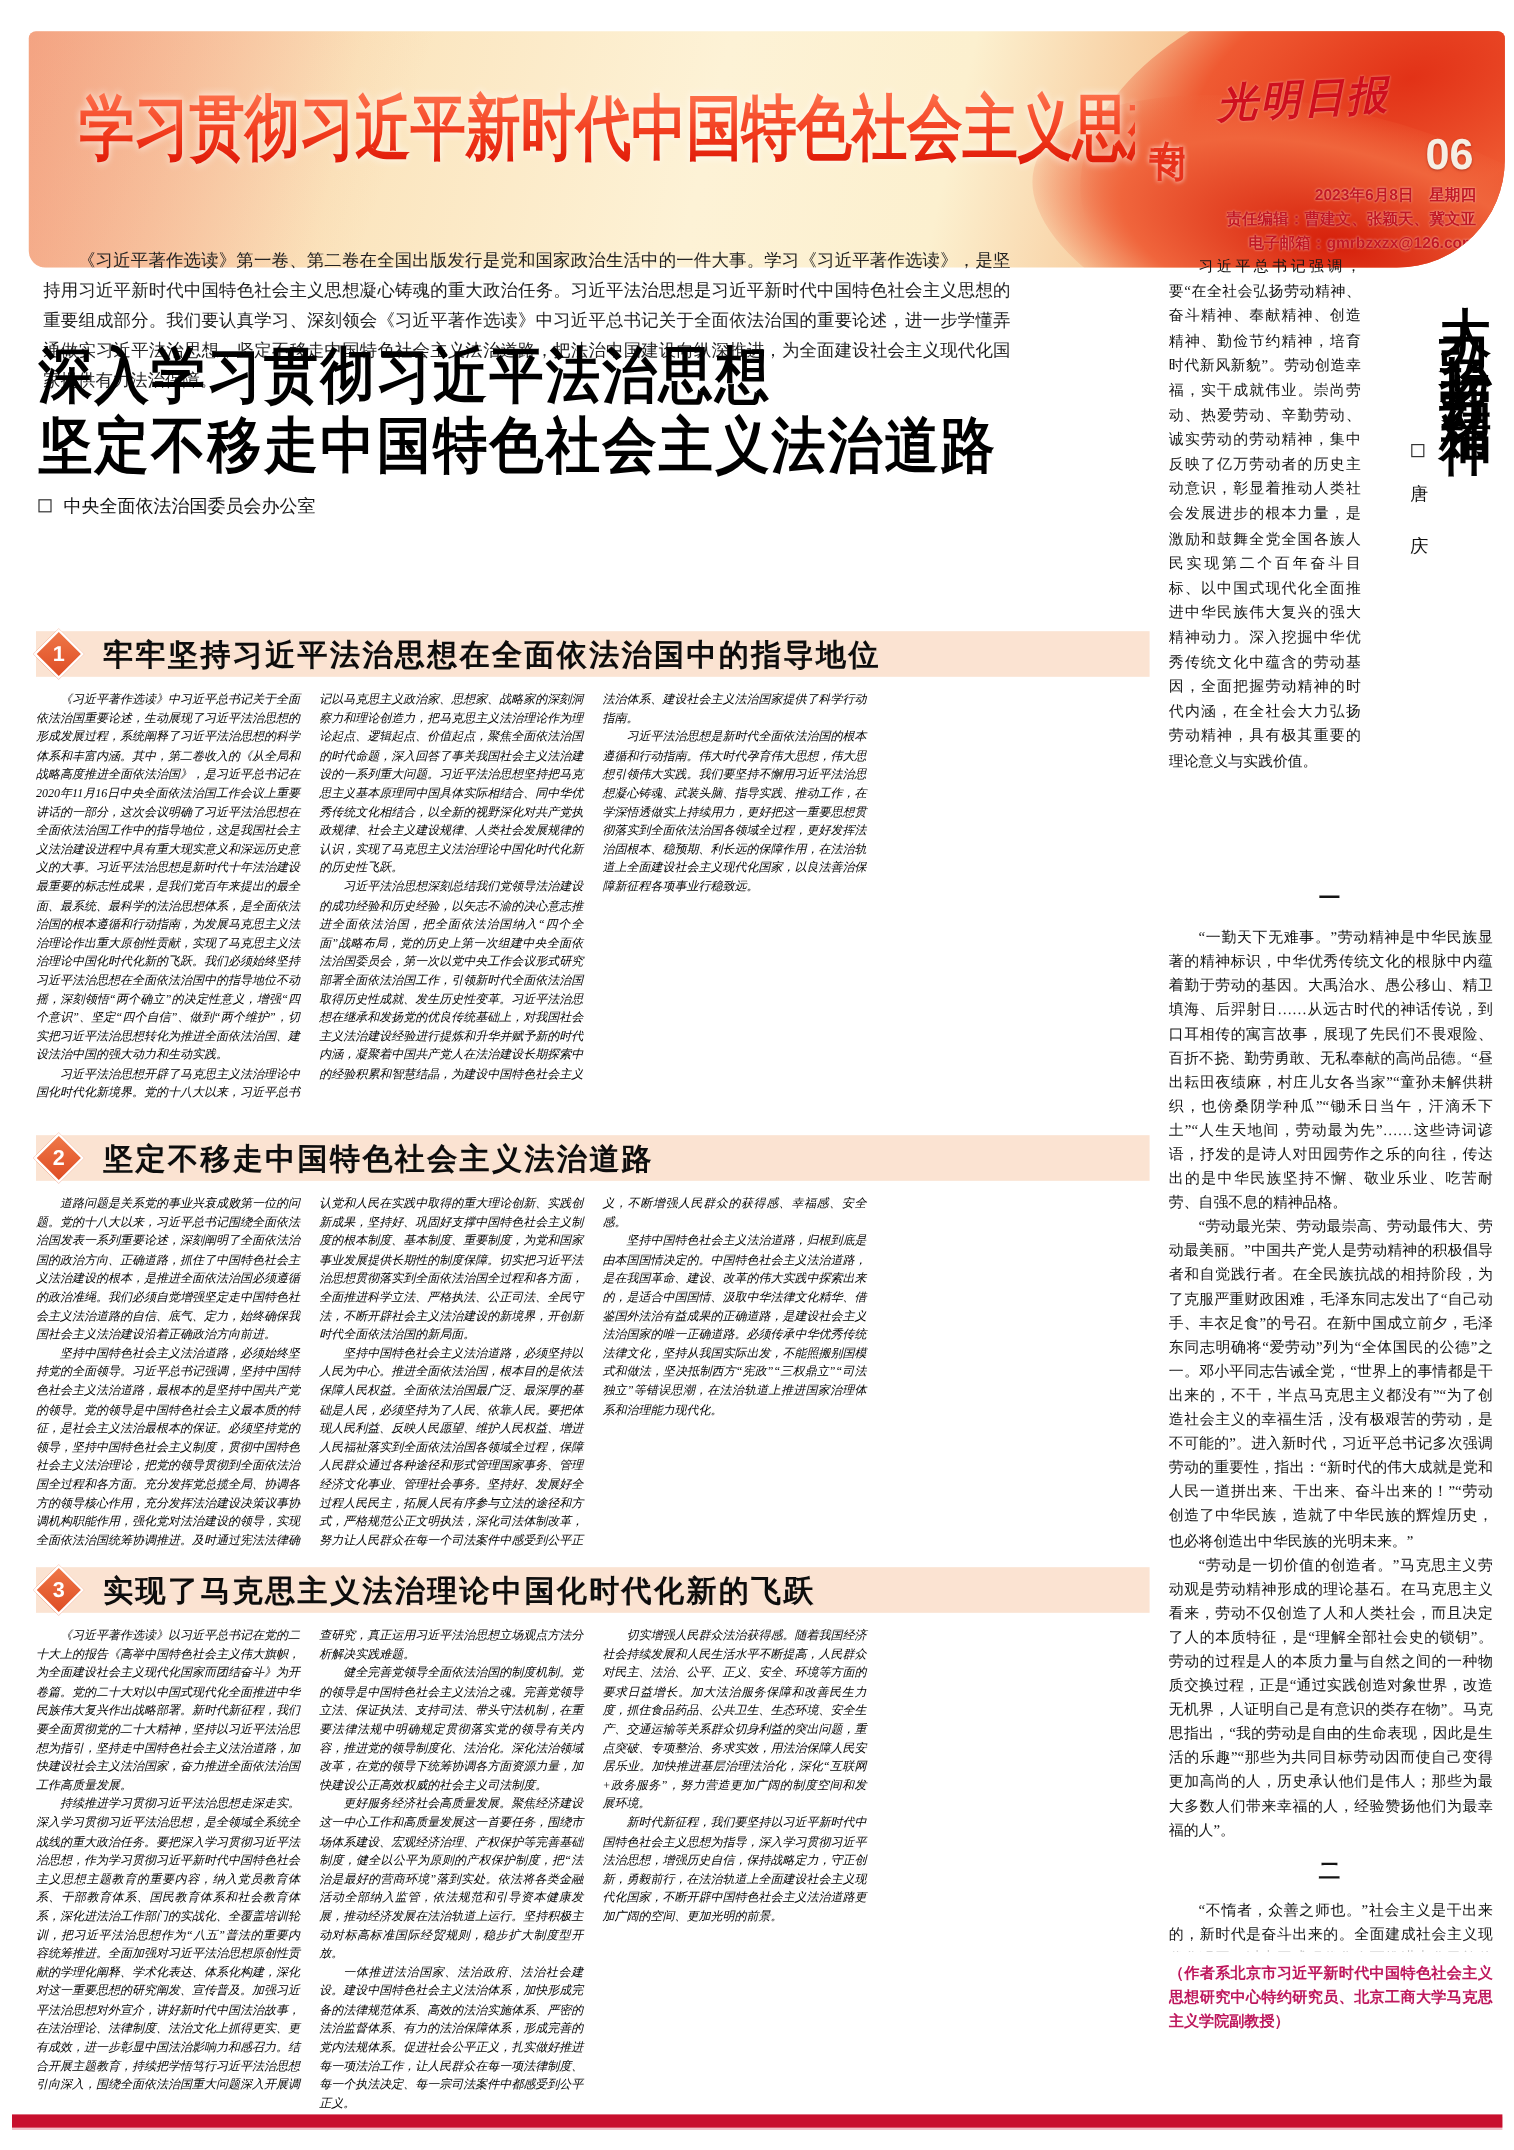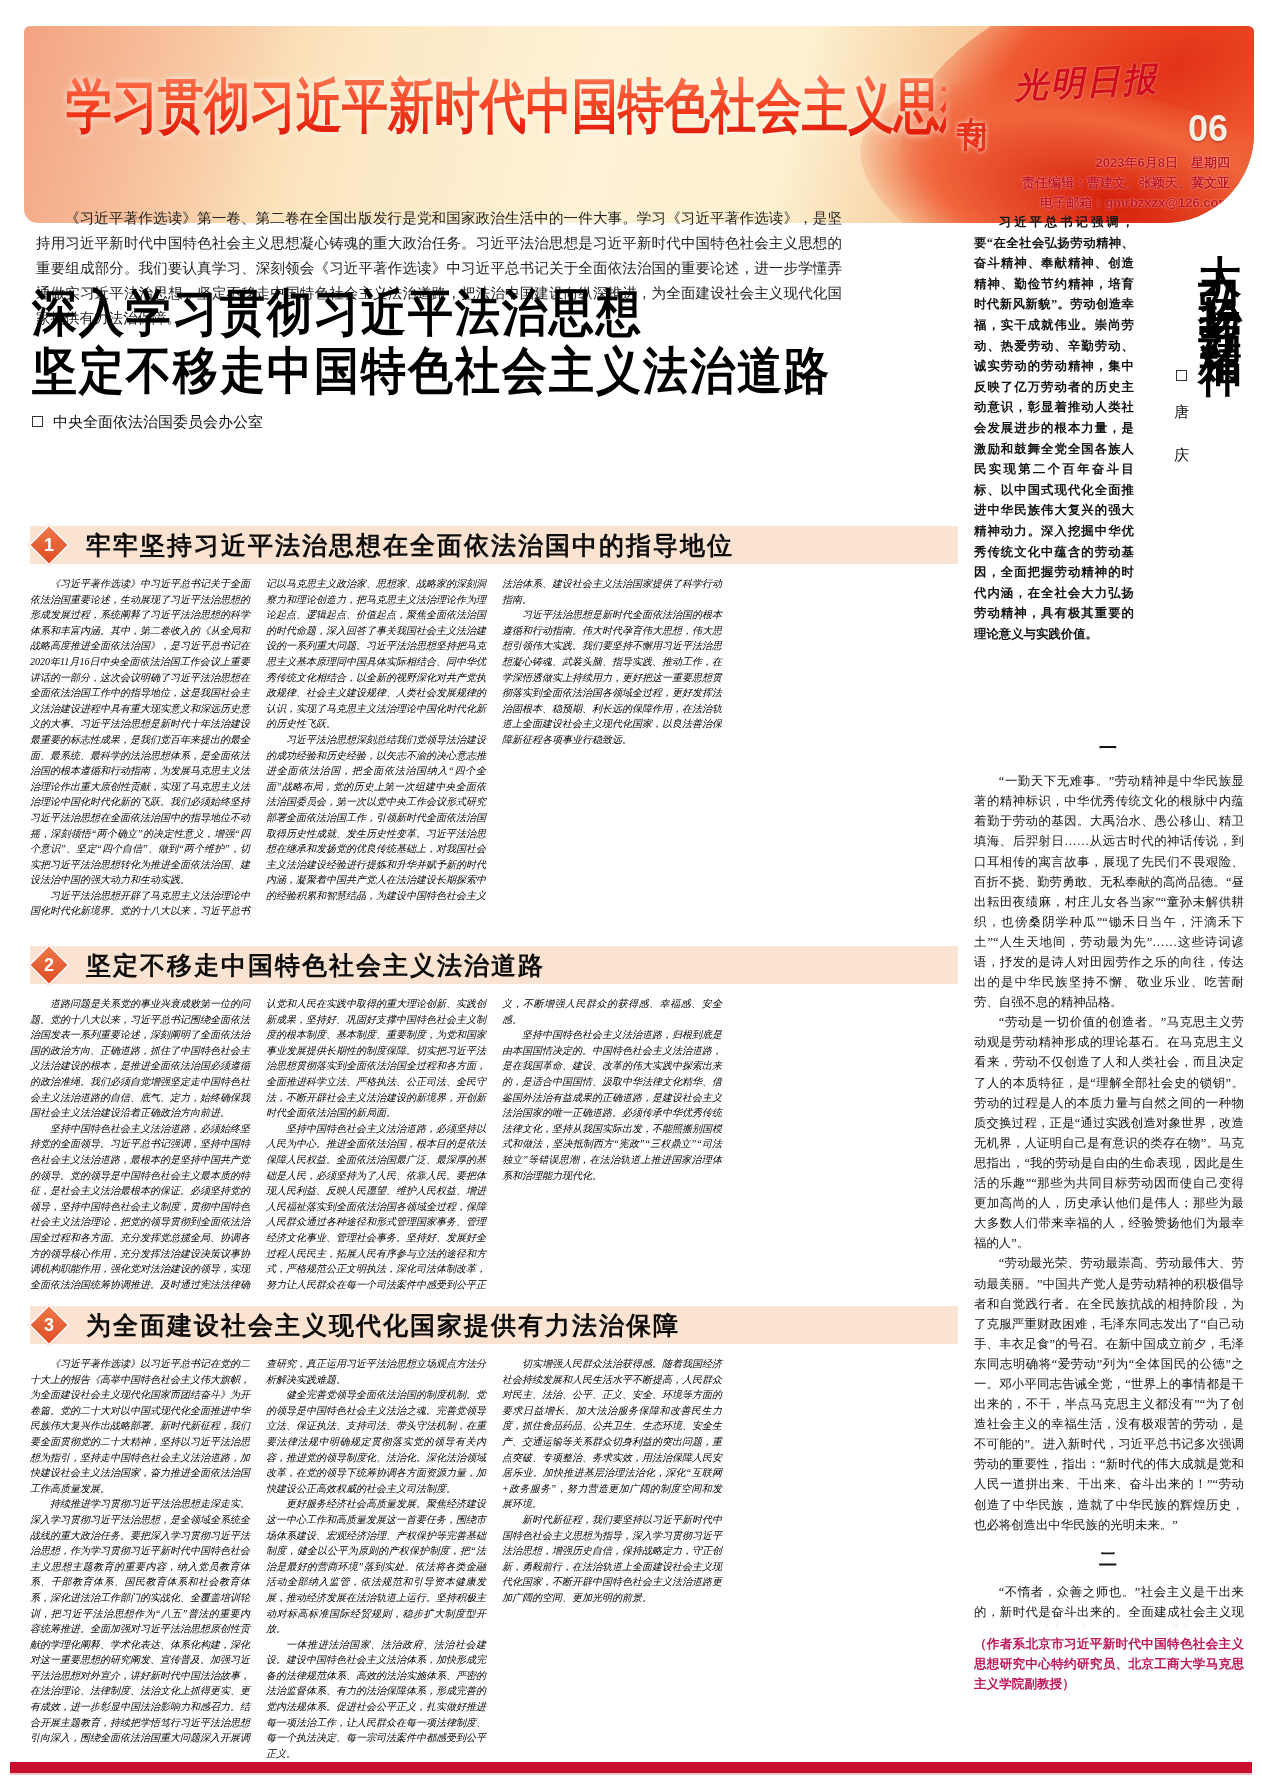--- a/index.html
+++ b/index.html
@@ -61,21 +61,21 @@
 
   #sec1 { top:526px; }  #sec1 .sec-body { height:352px; }
   #sec2 { top:946px; }  #sec2 .sec-body { height:298px; }
   #sec3 { top:1306px; } #sec3 .sec-body { height:412px; }
 
   
   .sidebar { position:absolute; left:974px; top:212px; width:270px; height:1544px; overflow:hidden; }
   .sb-top { display:flex; height:502px; }
   .sb-intro { width:160px; height:100%; overflow:hidden; font-family:"Liberation Serif", serif; font-size:12.4px;
               line-height:1.66; text-align:justify; color:#141414; }
-  .sb-intro p { text-indent:2em;font-weight:bold; }
+  .sb-intro p { text-indent:2em; }
   .sb-titleblock { flex:1; display:flex; justify-content:flex-end; padding-top:8px; }
   .sb-author { writing-mode:vertical-rl; font-family:"Liberation Serif", serif; font-size:15px; letter-spacing:14px;
               color:#111; margin-right:6px; padding-top:150px; }
   .sb-author .sq { display:inline-block; width:11px; height:11px; border:1.5px solid #333; margin-bottom:10px; }
   .sb-title { writing-mode:vertical-rl; font-family:"Liberation Serif", serif; font-size:43px; font-weight:900;
               letter-spacing:14px; color:#000; line-height:1.1; }
   .sb-flow { margin-top:10px; height:902px; overflow:hidden; font-family:"Liberation Serif", serif; font-size:12.4px;
               line-height:1.62; text-align:justify; color:#141414; }
   .sb-flow p { text-indent:2em; }
   .sb-marker { text-indent:0 !important; text-align:center; font-size:18px; font-weight:900; margin:10px 0 8px; letter-spacing:2px; }
@@ -146,21 +146,21 @@
       <p>坚持中国特色社会主义法治道路，必须坚持以人民为中心。推进全面依法治国，根本目的是依法保障人民权益。全面依法治国最广泛、最深厚的基础是人民，必须坚持为了人民、依靠人民。要把体现人民利益、反映人民愿望、维护人民权益、增进人民福祉落实到全面依法治国各领域全过程，保障人民群众通过各种途径和形式管理国家事务、管理经济文化事业、管理社会事务。坚持好、发展好全过程人民民主，拓展人民有序参与立法的途径和方式，严格规范公正文明执法，深化司法体制改革，努力让人民群众在每一个司法案件中感受到公平正义，不断增强人民群众的获得感、幸福感、安全感。</p>
       <p>坚持中国特色社会主义法治道路，归根到底是由本国国情决定的。中国特色社会主义法治道路，是在我国革命、建设、改革的伟大实践中探索出来的，是适合中国国情、汲取中华法律文化精华、借鉴国外法治有益成果的正确道路，是建设社会主义法治国家的唯一正确道路。必须传承中华优秀传统法律文化，坚持从我国实际出发，不能照搬别国模式和做法，坚决抵制西方“宪政”“三权鼎立”“司法独立”等错误思潮，在法治轨道上推进国家治理体系和治理能力现代化。</p>
     </div>
   </div>
 
   <div class="main-col" id="sec3">
     <div class="sec-band">
       <span class="diamond">
           <i>3</i>
         </span>
-      <h2>为全面建设社会主义现代化国家提供有力法治保障</h2>
+      <h2>实现了马克思主义法治理论中国化时代化新的飞跃</h2>
     </div>
     <div class="sec-body">
       <p>《习近平著作选读》以习近平总书记在党的二十大上的报告《高举中国特色社会主义伟大旗帜，为全面建设社会主义现代化国家而团结奋斗》为开卷篇。党的二十大对以中国式现代化全面推进中华民族伟大复兴作出战略部署。新时代新征程，我们要全面贯彻党的二十大精神，坚持以习近平法治思想为指引，坚持走中国特色社会主义法治道路，加快建设社会主义法治国家，奋力推进全面依法治国工作高质量发展。</p>
       <p>持续推进学习贯彻习近平法治思想走深走实。深入学习贯彻习近平法治思想，是全领域全系统全战线的重大政治任务。要把深入学习贯彻习近平法治思想，作为学习贯彻习近平新时代中国特色社会主义思想主题教育的重要内容，纳入党员教育体系、干部教育体系、国民教育体系和社会教育体系，深化进法治工作部门的实战化、全覆盖培训轮训，把习近平法治思想作为“八五”普法的重要内容统筹推进。全面加强对习近平法治思想原创性贡献的学理化阐释、学术化表达、体系化构建，深化对这一重要思想的研究阐发、宣传普及。加强习近平法治思想对外宣介，讲好新时代中国法治故事，在法治理论、法律制度、法治文化上抓得更实、更有成效，进一步彰显中国法治影响力和感召力。结合开展主题教育，持续把学悟笃行习近平法治思想引向深入，围绕全面依法治国重大问题深入开展调查研究，真正运用习近平法治思想立场观点方法分析解决实践难题。</p>
       <p>健全完善党领导全面依法治国的制度机制。党的领导是中国特色社会主义法治之魂。完善党领导立法、保证执法、支持司法、带头守法机制，在重要法律法规中明确规定贯彻落实党的领导有关内容，推进党的领导制度化、法治化。深化法治领域改革，在党的领导下统筹协调各方面资源力量，加快建设公正高效权威的社会主义司法制度。</p>
       <p>更好服务经济社会高质量发展。聚焦经济建设这一中心工作和高质量发展这一首要任务，围绕市场体系建设、宏观经济治理、产权保护等完善基础制度，健全以公平为原则的产权保护制度，把“法治是最好的营商环境”落到实处。依法将各类金融活动全部纳入监管，依法规范和引导资本健康发展，推动经济发展在法治轨道上运行。坚持积极主动对标高标准国际经贸规则，稳步扩大制度型开放。</p>
       <p>一体推进法治国家、法治政府、法治社会建设。建设中国特色社会主义法治体系，加快形成完备的法律规范体系、高效的法治实施体系、严密的法治监督体系、有力的法治保障体系，形成完善的党内法规体系。促进社会公平正义，扎实做好推进每一项法治工作，让人民群众在每一项法律制度、每一个执法决定、每一宗司法案件中都感受到公平正义。</p>
       <p>切实增强人民群众法治获得感。随着我国经济社会持续发展和人民生活水平不断提高，人民群众对民主、法治、公平、正义、安全、环境等方面的要求日益增长。加大法治服务保障和改善民生力度，抓住食品药品、公共卫生、生态环境、安全生产、交通运输等关系群众切身利益的突出问题，重点突破、专项整治、务求实效，用法治保障人民安居乐业。加快推进基层治理法治化，深化“互联网+政务服务”，努力营造更加广阔的制度空间和发展环境。</p>
       <p>新时代新征程，我们要坚持以习近平新时代中国特色社会主义思想为指导，深入学习贯彻习近平法治思想，增强历史自信，保持战略定力，守正创新，勇毅前行，在法治轨道上全面建设社会主义现代化国家，不断开辟中国特色社会主义法治道路更加广阔的空间、更加光明的前景。</p>
     </div>
@@ -172,22 +172,22 @@
         <p>习近平总书记强调，要“在全社会弘扬劳动精神、奋斗精神、奉献精神、创造精神、勤俭节约精神，培育时代新风新貌”。劳动创造幸福，实干成就伟业。崇尚劳动、热爱劳动、辛勤劳动、诚实劳动的劳动精神，集中反映了亿万劳动者的历史主动意识，彰显着推动人类社会发展进步的根本力量，是激励和鼓舞全党全国各族人民实现第二个百年奋斗目标、以中国式现代化全面推进中华民族伟大复兴的强大精神动力。深入挖掘中华优秀传统文化中蕴含的劳动基因，全面把握劳动精神的时代内涵，在全社会大力弘扬劳动精神，具有极其重要的理论意义与实践价值。</p>
       </div>
       <div class="sb-titleblock">
         <div class="sb-author"><span class="sq"></span><span>唐　庆</span></div>
         <div class="sb-title">大力弘扬劳动精神</div>
       </div>
     </div>
     <div class="sb-flow">
       <p class="sb-marker">一</p>
       <p>“一勤天下无难事。”劳动精神是中华民族显著的精神标识，中华优秀传统文化的根脉中内蕴着勤于劳动的基因。大禹治水、愚公移山、精卫填海、后羿射日……从远古时代的神话传说，到口耳相传的寓言故事，展现了先民们不畏艰险、百折不挠、勤劳勇敢、无私奉献的高尚品德。“昼出耘田夜绩麻，村庄儿女各当家”“童孙未解供耕织，也傍桑阴学种瓜”“锄禾日当午，汗滴禾下土”“人生天地间，劳动最为先”……这些诗词谚语，抒发的是诗人对田园劳作之乐的向往，传达出的是中华民族坚持不懈、敬业乐业、吃苦耐劳、自强不息的精神品格。</p>
+      <p>“劳动最光荣、劳动最崇高、劳动最伟大、劳动最美丽。”中国共产党人是劳动精神的积极倡导者和自觉践行者。在全民族抗战的相持阶段，为了克服严重财政困难，毛泽东同志发出了“自己动手、丰衣足食”的号召。在新中国成立前夕，毛泽东同志明确将“爱劳动”列为“全体国民的公德”之一。邓小平同志告诫全党，“世界上的事情都是干出来的，不干，半点马克思主义都没有”“为了创造社会主义的幸福生活，没有极艰苦的劳动，是不可能的”。进入新时代，习近平总书记多次强调劳动的重要性，指出：“新时代的伟大成就是党和人民一道拼出来、干出来、奋斗出来的！”“劳动创造了中华民族，造就了中华民族的辉煌历史，也必将创造出中华民族的光明未来。”</p>
       <p>“劳动是一切价值的创造者。”马克思主义劳动观是劳动精神形成的理论基石。在马克思主义看来，劳动不仅创造了人和人类社会，而且决定了人的本质特征，是“理解全部社会史的锁钥”。劳动的过程是人的本质力量与自然之间的一种物质交换过程，正是“通过实践创造对象世界，改造无机界，人证明自己是有意识的类存在物”。马克思指出，“我的劳动是自由的生命表现，因此是生活的乐趣”“那些为共同目标劳动因而使自己变得更加高尚的人，历史承认他们是伟人；那些为最大多数人们带来幸福的人，经验赞扬他们为最幸福的人”。</p>
-      <p>“劳动最光荣、劳动最崇高、劳动最伟大、劳动最美丽。”中国共产党人是劳动精神的积极倡导者和自觉践行者。在全民族抗战的相持阶段，为了克服严重财政困难，毛泽东同志发出了“自己动手、丰衣足食”的号召。在新中国成立前夕，毛泽东同志明确将“爱劳动”列为“全体国民的公德”之一。邓小平同志告诫全党，“世界上的事情都是干出来的，不干，半点马克思主义都没有”“为了创造社会主义的幸福生活，没有极艰苦的劳动，是不可能的”。进入新时代，习近平总书记多次强调劳动的重要性，指出：“新时代的伟大成就是党和人民一道拼出来、干出来、奋斗出来的！”“劳动创造了中华民族，造就了中华民族的辉煌历史，也必将创造出中华民族的光明未来。”</p>
       <p class="sb-marker">二</p>
       <p>“不惰者，众善之师也。”社会主义是干出来的，新时代是奋斗出来的。全面建成社会主义现代化强国、以中国式现代化全面推进中华民族伟大复兴的伟大征程，为广大劳动者提供了宝贵的历史机遇和广阔的实践舞台。建功火热时代，奏响劳动之歌，迫切需要新时代劳动者坚定理想信念，将崇尚劳动、热爱劳动、辛勤劳动、诚实劳动的劳动精神内化于心、外化于行，源源不断地为强国建设、民族复兴提供动力支持和精神支撑。</p>
 
     </div>
     <div class="sb-note">（作者系北京市习近平新时代中国特色社会主义思想研究中心特约研究员、北京工商大学马克思主义学院副教授）</div>
   </div>
 
   <div class="footer-bar"></div>
 
 </div>

